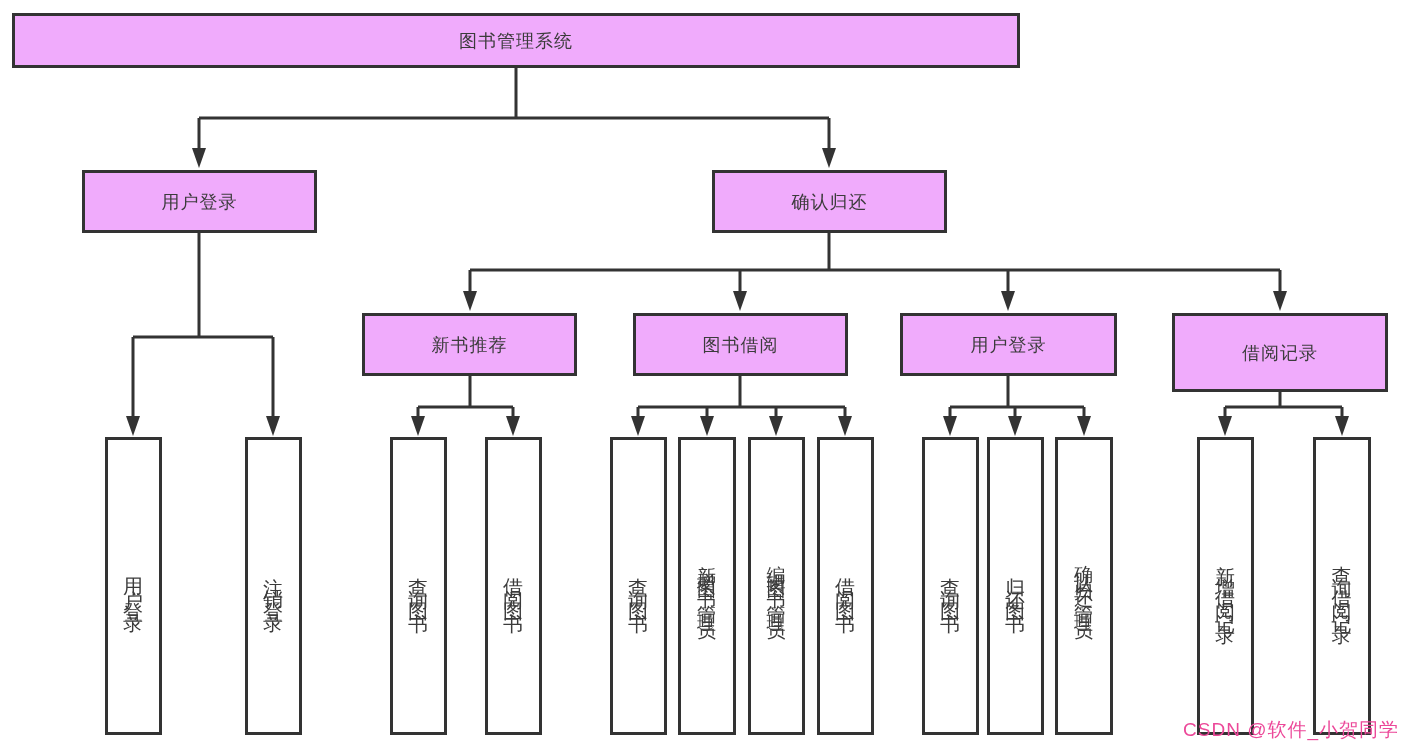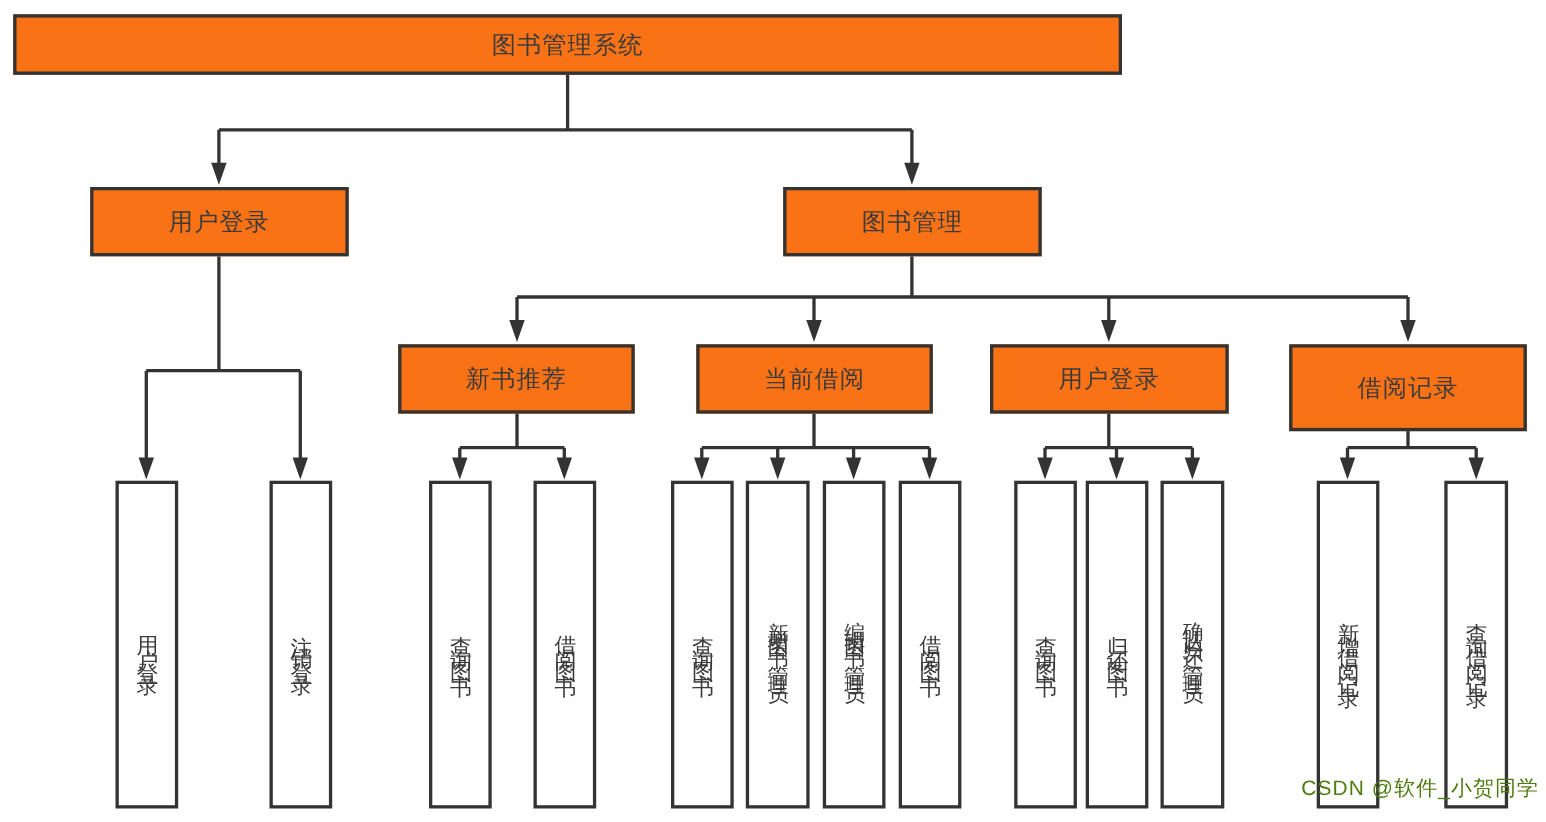--- a/index.html
+++ b/index.html
@@ -9,26 +9,26 @@
     height: 747px;
     background: #ffffff;
     font-family: "Liberation Sans", sans-serif;
     overflow: hidden;
   }
   #wires { position: absolute; left: 0; top: 0; width: 1405px; height: 747px; }
   .node {
     position: absolute;
     box-sizing: border-box;
     border: 3px solid #333333;
-    background: #f97316;
+    background: #f0abfc;
     color: #3b3b3b;
     display: flex;
     align-items: center;
     justify-content: center;
-    font-size: 22px;
+    font-size: 18px;
     letter-spacing: 1px;
     text-align: center;
   }
   .vnode {
     position: absolute;
     box-sizing: border-box;
     border: 3px solid #333333;
     background: #ffffff;
     color: #3b3b3b;
     top: 437px;
@@ -44,23 +44,23 @@
     writing-mode: vertical-rl;
     text-orientation: mixed;
     letter-spacing: 12px;
     line-height: 1;
     white-space: nowrap;
   }
   .vnode.tight span { letter-spacing: 8px; font-size: 19px; }
   #watermark {
     position: absolute;
     right: 6px;
-    bottom: 17px;
+    bottom: 4px;
     font-size: 19px;
-    color: #4d7c0f;
+    color: #ec4899;
     letter-spacing: 1px;
     white-space: nowrap;
   }
 </style>
 </head>
 <body>
 
 <div id="canvas">
 
   <svg id="wires" viewBox="0 0 1405 747" xmlns="http://www.w3.org/2000/svg">
@@ -99,24 +99,24 @@
       <polygon points="1015,436 1008,416 1022,416"></polygon>
       <polygon points="1084,436 1077,416 1091,416"></polygon>
       <polygon points="1225,436 1218,416 1232,416"></polygon>
       <polygon points="1342,436 1335,416 1349,416"></polygon>
     </g>
   </svg>
 
   <div class="node" style="left:12px; top:13px; width:1008px; height:55px;">图书管理系统</div>
 
   <div class="node" style="left:82px; top:170px; width:235px; height:63px;">用户登录</div>
-  <div class="node" style="left:712px; top:170px; width:235px; height:63px;">图书管理</div>
+  <div class="node" style="left:712px; top:170px; width:235px; height:63px;">确认归还</div>
 
   <div class="node" style="left:362px; top:313px; width:215px; height:63px;font-family:Liberation Mono, monospace;">新书推荐</div>
-  <div class="node" style="left:633px; top:313px; width:215px; height:63px;">当前借阅</div>
+  <div class="node" style="left:633px; top:313px; width:215px; height:63px;">图书借阅</div>
   <div class="node" style="left:900px; top:313px; width:217px; height:63px;">用户登录</div>
   <div class="node" style="left:1172px; top:313px; width:216px; height:79px;">借阅记录</div>
 
   <div class="vnode" style="left:105px;">
     <span>用户登录</span>
   </div>
   <div class="vnode" style="left:245px;">
     <span>注销登录</span>
   </div>
 

